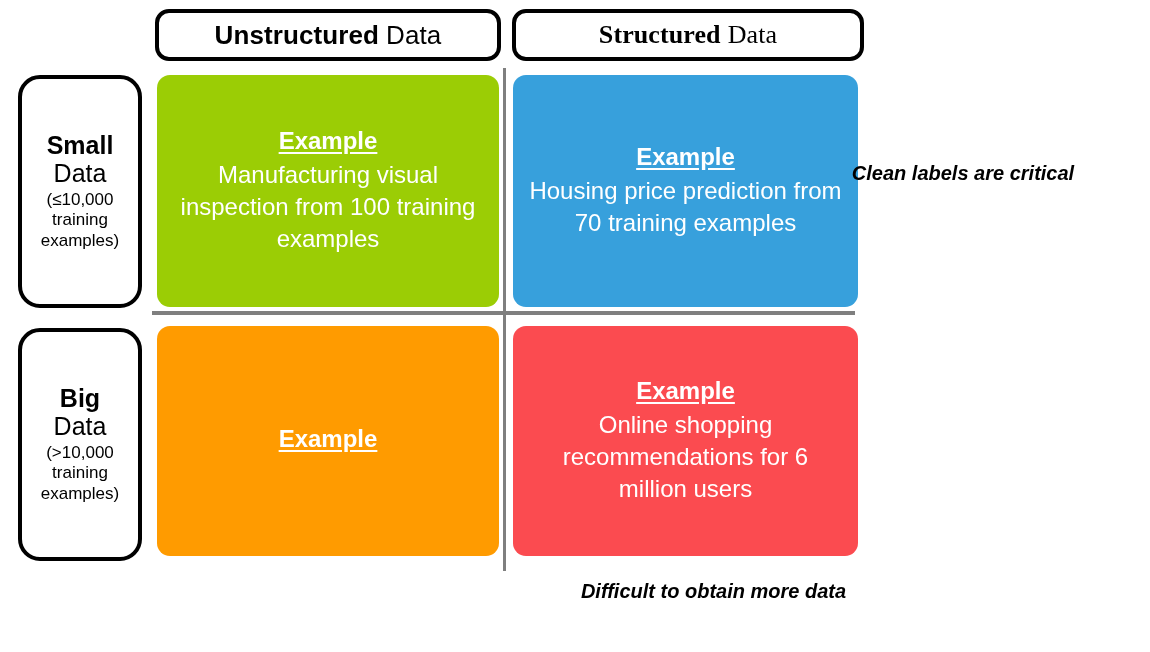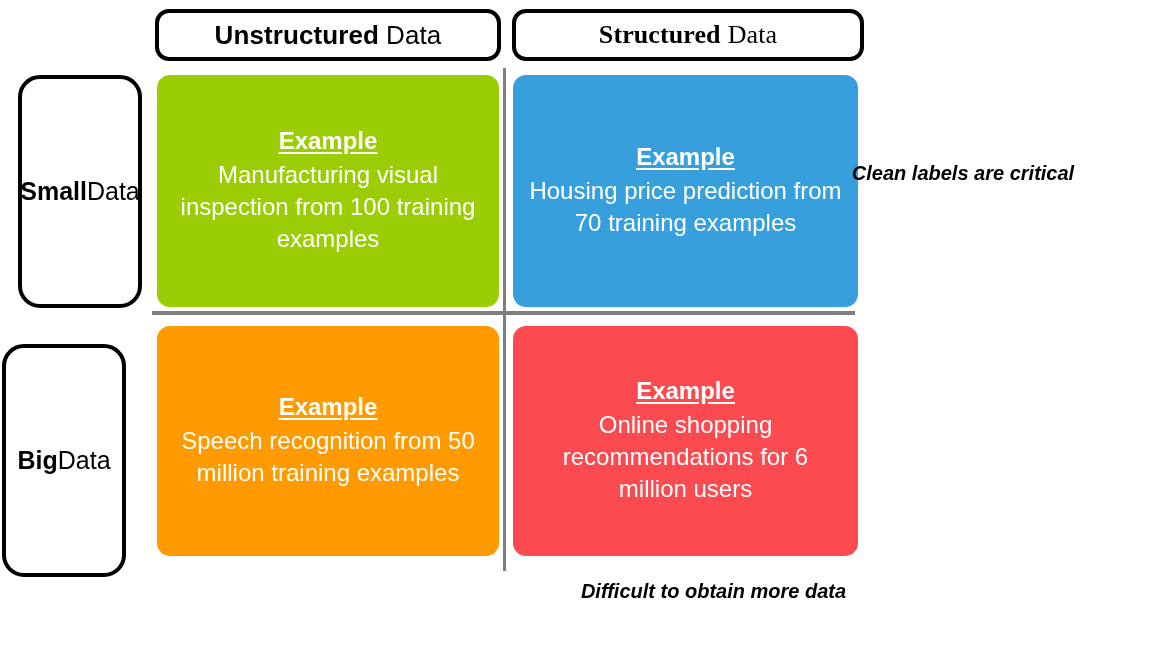--- a/index.html
+++ b/index.html
@@ -40,21 +40,21 @@
   #header-structured   { left: 512px; top: 9px;  width: 352px; height: 52px; }
 
   
   .row-label {
     position: absolute;
     box-sizing: border-box;
     border: 4px solid #000000;
     border-radius: 22px;
     background: #ffffff;
     display: flex;
-    flex-direction: row;
+    flex-direction: column;
     align-items: center;
     justify-content: center;
     text-align: center;
     line-height: 1.13;
   }
   .row-label .rl-title {
     font-size: 25px;
     font-weight: bold;
   }
   .row-label .rl-sub {
@@ -62,21 +62,21 @@
     font-weight: normal;
   }
   .row-label .rl-note {
     font-size: 17px;
     font-weight: normal;
     line-height: 1.22;
     margin-top: 2px;
   }
 
   #row-label-small { left: 18px; top: 75px;  width: 124px; height: 233px; }
-  #row-label-big   { left: 2px; top: 328px; width: 124px; height: 233px; margin-top: 16px; }
+  #row-label-big   { left: 18px; top: 328px; width: 124px; height: 233px; }
 
   
   .quadrant {
     position: absolute;
     box-sizing: border-box;
     border-radius: 13px;
     display: flex;
     flex-direction: column;
     align-items: center;
     justify-content: center;
@@ -137,40 +137,41 @@
   </div>
 
   <div id="header-structured" class="col-header" style="border-color: rgb(0, 0, 0); background-color: rgb(255, 255, 255); font-family: Liberation Serif, serif;">
     <span class="strong">Structured</span>
     <span class="light">Data</span>
   </div>
 
   <div id="row-label-small" class="row-label" style="border-color: rgb(0, 0, 0); background-color: rgb(255, 255, 255);">
     <span class="rl-title">Small</span>
     <span class="rl-sub">Data</span>
+    <span class="rl-note">(≤10,000 training examples)</span>
   </div>
 
   <div id="row-label-big" class="row-label" style="border-color: rgb(0, 0, 0); background-color: rgb(255, 255, 255);">
     <span class="rl-title">Big</span>
     <span class="rl-sub">Data</span>
+    <span class="rl-note">(&gt;10,000 training examples)</span>
   </div>
 
   <div id="quadrant-small-unstructured" class="quadrant" style="background-color: rgb(155, 205, 5);">
     <span class="q-example">Example</span>
     <span class="q-body">Manufacturing visual inspection from 100 training examples</span>
   </div>
 
   <div id="quadrant-small-structured" class="quadrant" style="background-color: rgb(55, 160, 220);">
     <span class="q-example">Example</span>
     <span class="q-body">Housing price prediction from 70 training examples</span>
   </div>
 
   <div id="quadrant-big-unstructured" class="quadrant" style="background-color: rgb(255, 155, 0);">
     <span class="q-example">Example</span>
-    <span class="q-body">Speech recognition from 50 million training examples</span>
   </div>
 
   <div id="quadrant-big-structured" class="quadrant" style="background-color: rgb(251, 75, 80);">
     <span class="q-example">Example</span>
     <span class="q-body">Online shopping recommendations for 6 million users</span>
   </div>
 
   <div id="divider-horizontal" class="divider" style="background-color: rgb(127, 127, 127);"></div>
   <div id="divider-vertical" class="divider" style="background-color: rgb(127, 127, 127);"></div>
 

